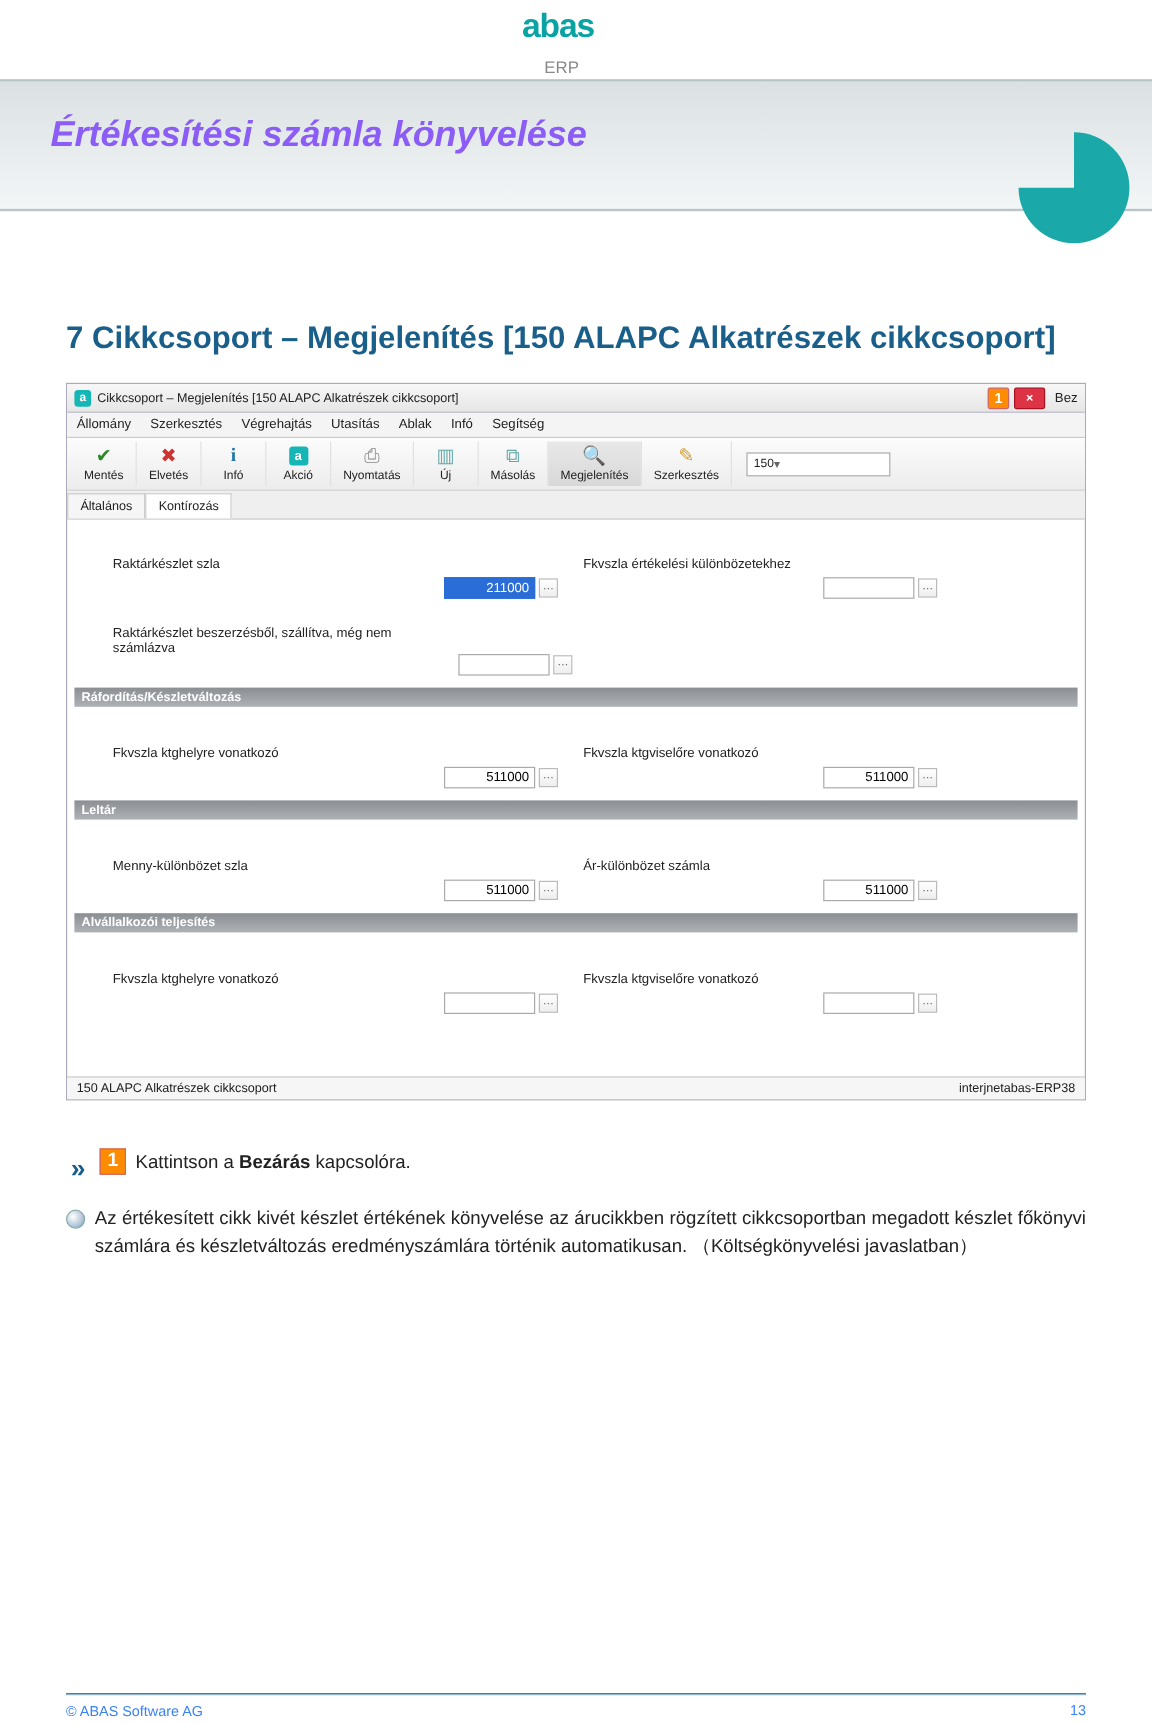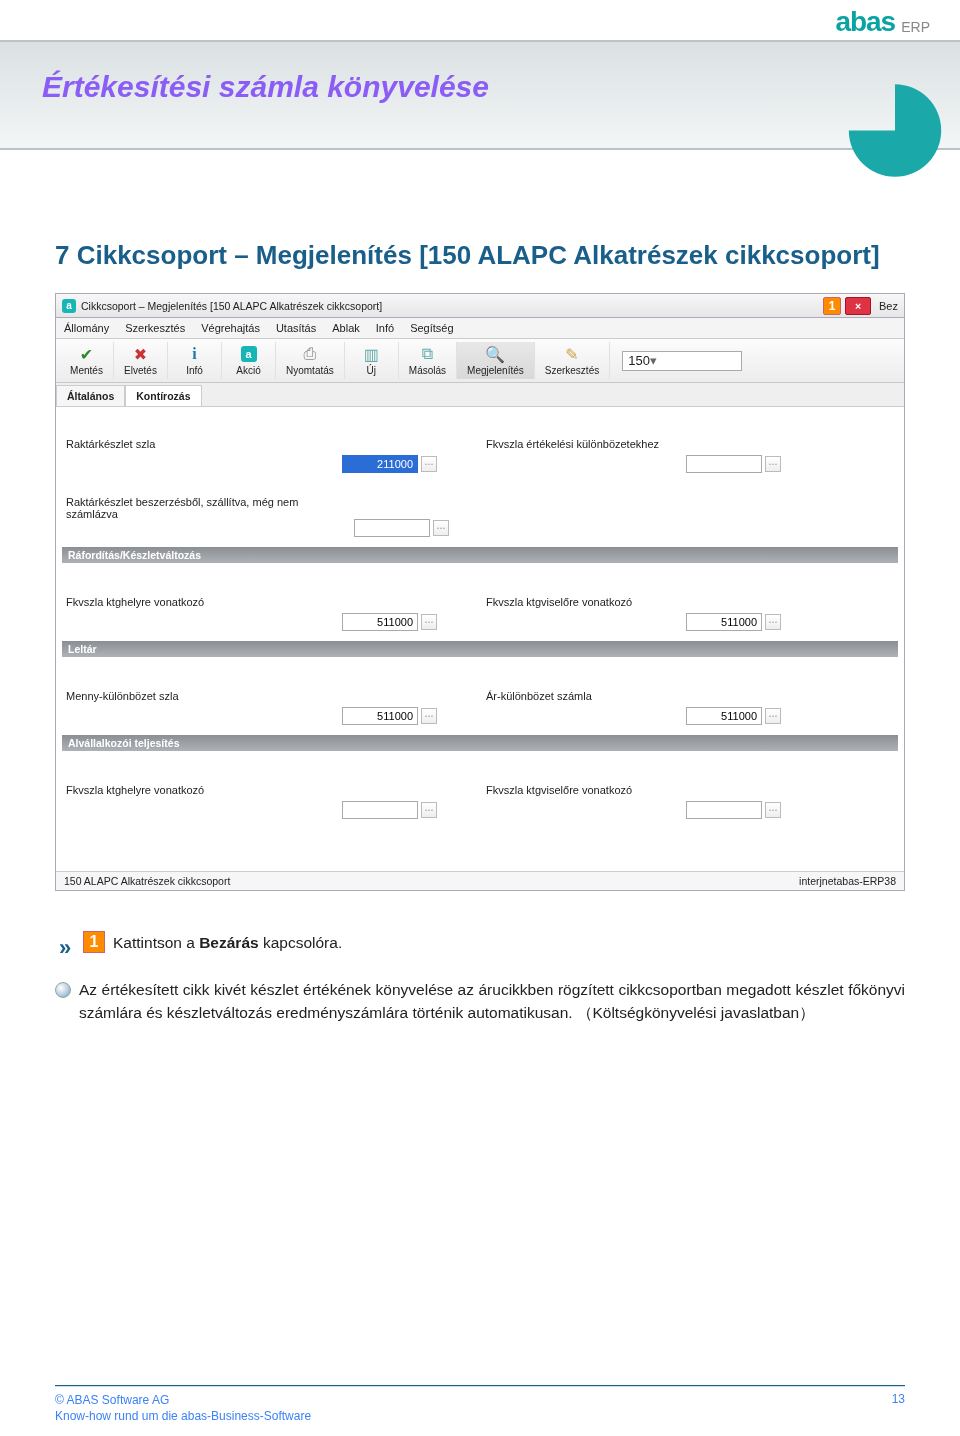--- a/index.html
+++ b/index.html
@@ -7,20 +7,21 @@
     font-family: Arial, Helvetica, sans-serif;
     background: #fff;
     width: 960px;
     margin: 0 auto;
     font-size: 13px;
     color: #222;
   }
   .top-logo {
     display: flex; justify-content: flex-end; align-items: center;
     padding: 6px 30px 2px 0;
+    flex-direction: column;
   }
   .top-logo .logo-text { color: #0aa3a3; font-weight: bold; font-size: 28px; letter-spacing: -1px; }
   .top-logo .erp { color: #888; font-size: 14px; font-weight: normal; margin-left: 6px; margin-top: 10px;}
   .banner-wrap { position: relative; height: 160px; margin-bottom: 40px;}
   .banner-grad {
     position: absolute; left: 0; right: 0; top: 0; height: 110px;
     background: linear-gradient(to bottom, #dbe0e2 0%, #f2f6f7 100%);
     border-top: 2px solid #b8c4c7;
     border-bottom: 2px solid #b8c4c7;
   }
@@ -54,29 +55,29 @@
   .bez { font-size:11px; padding-left:4px; }
   .win-menu { display:flex; gap:16px; padding:4px 8px; border-bottom:1px solid #ccc; background:#f4f4f4;}
   .win-menu span { font-size:11px; }
   .toolbar { display:flex; align-items:center; border-bottom:1px solid #c8c8c8; background:linear-gradient(#fcfcfc,#ececec); padding:3px 4px; gap:0; }
   .tbtn { display:flex; flex-direction:column; align-items:center; justify-content:center; padding:3px 10px; gap:2px; border-right:1px solid #e1e1e1; min-width:54px; }
   .tbtn:last-of-type{border-right:none;}
   .tbtn .tic { font-size:16px; height:18px; display:flex; align-items:center;}
   .tbtn .tlab { font-size:10px; }
   .tb-search {
     margin-left:12px; width:120px; height:20px; border:1px solid #aaa; background:#fff;
-    display:flex; align-items:center; padding:0 5px; font-size:13px; 
+    display:flex; align-items:center; padding:0 5px; font-size:10px; 
   }
   .tb-search .dd { color:#666; }
   .tabs-row { display:flex; background:#efefef; border-bottom:1px solid #ccc; }
-  .tab { padding:4px 10px; font-size:10.5px; border:1px solid #ccc; background:#f6f6f6; border-bottom:none; margin-top:2px;font-weight:bold; }
+  .tab { padding:4px 10px; font-size:10.5px; border:1px solid #ccc; background:#f6f6f6; border-bottom:none; margin-top:2px; }
   .tab.active { background:#fff; }
   .form-body { padding:8px 10px 6px 10px; }
   .frow { display:flex; align-items:center; margin-bottom:6px; gap:12px; font-size:11px;}
-  .flab { width:276px; }
+  .flab { width:276px;margin-left:28px; }
   .finbox { display:flex; align-items:center; gap:3px;margin-top:40px; }
   .fin { width:76px; height:18px; border:1px solid #aaa; padding:1px 4px; text-align:right; font-size:11px; background:#fff;}
   .fin.sel { background:#2b6dd6; color:#fff; border:1px solid #2b6dd6;}
   .pick { width:16px; height:16px; border:1px solid #bbb; background:linear-gradient(#fff,#eee); display:flex; align-items:center; justify-content:center; font-size:9px; color:#666;}
   .sec-head {
     background:linear-gradient(#8b8f94,#aeb2b7); color:#fff; font-weight:bold;
     font-size:10.5px; padding:2px 6px; margin:10px -4px 10px -4px;
   }
   .split { display:flex; align-items:center; }
   .split .flab2nd { width:200px; }

